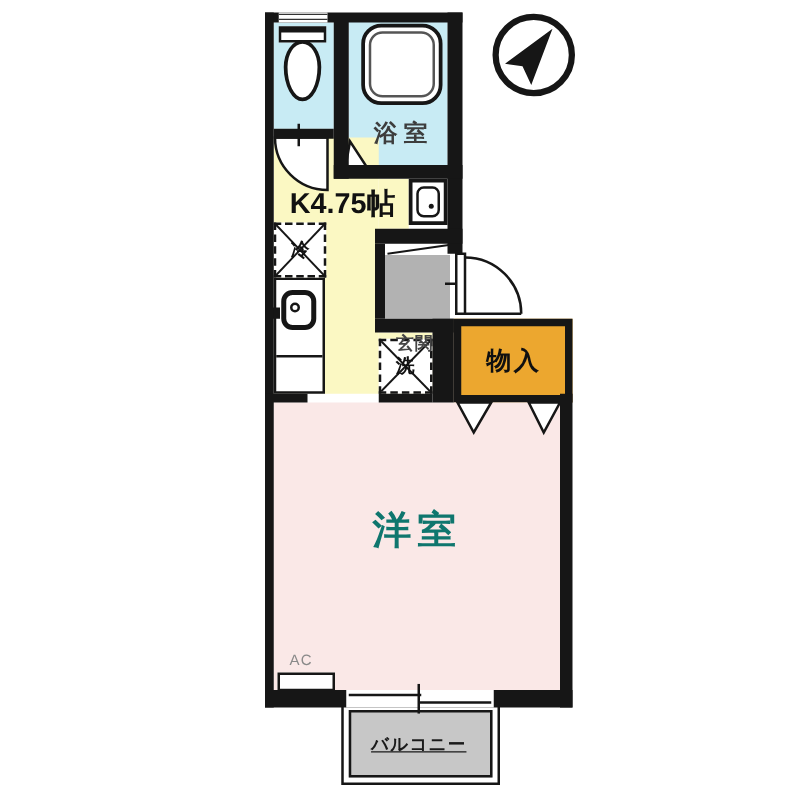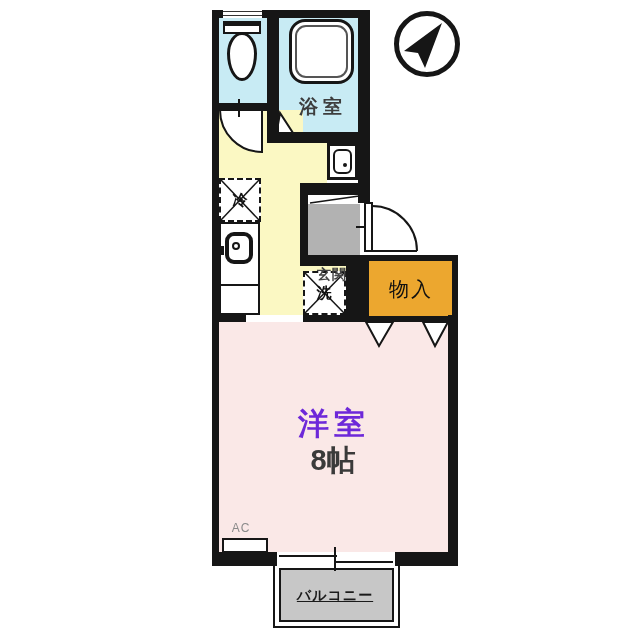--- a/index.html
+++ b/index.html
@@ -70,22 +70,22 @@
   .win-bottom{left:277px;top:552px;width:118px;height:14px;}
   .win-bottom svg{position:absolute;left:0;top:-5px;}
   
   .compass{left:394px;top:11px;width:66px;height:66px;border:5px solid var(--wall);
     border-radius:50%;background:#fff;z-index:45;}
   .compass svg{position:absolute;left:0;top:0;}
   
   .lbl-kitchen{left:274px;top:163px;font-size:23px;font-weight:700;color:#111;}
   .lbl-bath{left:323px;top:107px;font-size:19px;font-weight:600;color:#3d3d3d;letter-spacing:5px;}
   .lbl-genkan{left:332px;top:227px;font-size:14px;font-weight:600;color:#454545;letter-spacing:1px;margin-top:48px;}
-  .lbl-storage{left:411px;top:289px;font-size:20px;font-weight:400;color:#101010;letter-spacing:2px;}
-  .lbl-main1{left:334px;top:424px;font-size:31px;font-weight:600;color:#6d28d9;letter-spacing:5px;}
+  .lbl-storage{left:411px;top:289px;font-size:20px;font-weight:700;color:#101010;letter-spacing:2px;}
+  .lbl-main1{left:334px;top:424px;font-size:31px;font-weight:600;color:#0f766e;letter-spacing:5px;}
   .lbl-main2{left:333px;top:461px;font-size:29px;font-weight:600;color:#3a3a3a;}
   .lbl-balcony{left:335px;top:596px;font-size:14px;font-weight:600;color:#1a1a1a;letter-spacing:1px;text-decoration:underline;}
   .lbl-ac{left:241px;top:528px;font-size:12px;font-weight:400;color:#8a8a8a;letter-spacing:1px;}
   .lbl-fridge{left:240px;top:200px;font-size:15px;font-weight:600;color:#111;}
   .lbl-washer{left:324px;top:293px;font-size:15px;font-weight:600;color:#111;}
 </style>
 </head>
 <body>
 
 <div id="canvas">
@@ -174,23 +174,23 @@
       </g>
     </svg>
   </div>
 
   <div class="abs compass">
     <svg width="56" height="56" viewBox="0 0 56 56">
       <polygon points="43,7 5,35 19,37 26,52" fill="#161616"></polygon>
     </svg>
   </div>
 
+  <span class="lbl lbl-kitchen">K4.75帖</span>
   <span class="lbl lbl-bath">浴室</span>
   <span class="lbl lbl-genkan">玄関</span>
   <span class="lbl lbl-storage">物入</span>
   <span class="lbl lbl-main1">洋室</span>
-  <span class="lbl lbl-main2">8帖</span>
   <span class="lbl lbl-balcony">バルコニー</span>
   <span class="lbl lbl-ac">AC</span>
   <span class="lbl lbl-fridge">冷</span>
   <span class="lbl lbl-washer">洗</span>
 
 </div>
 
 </body></html>

